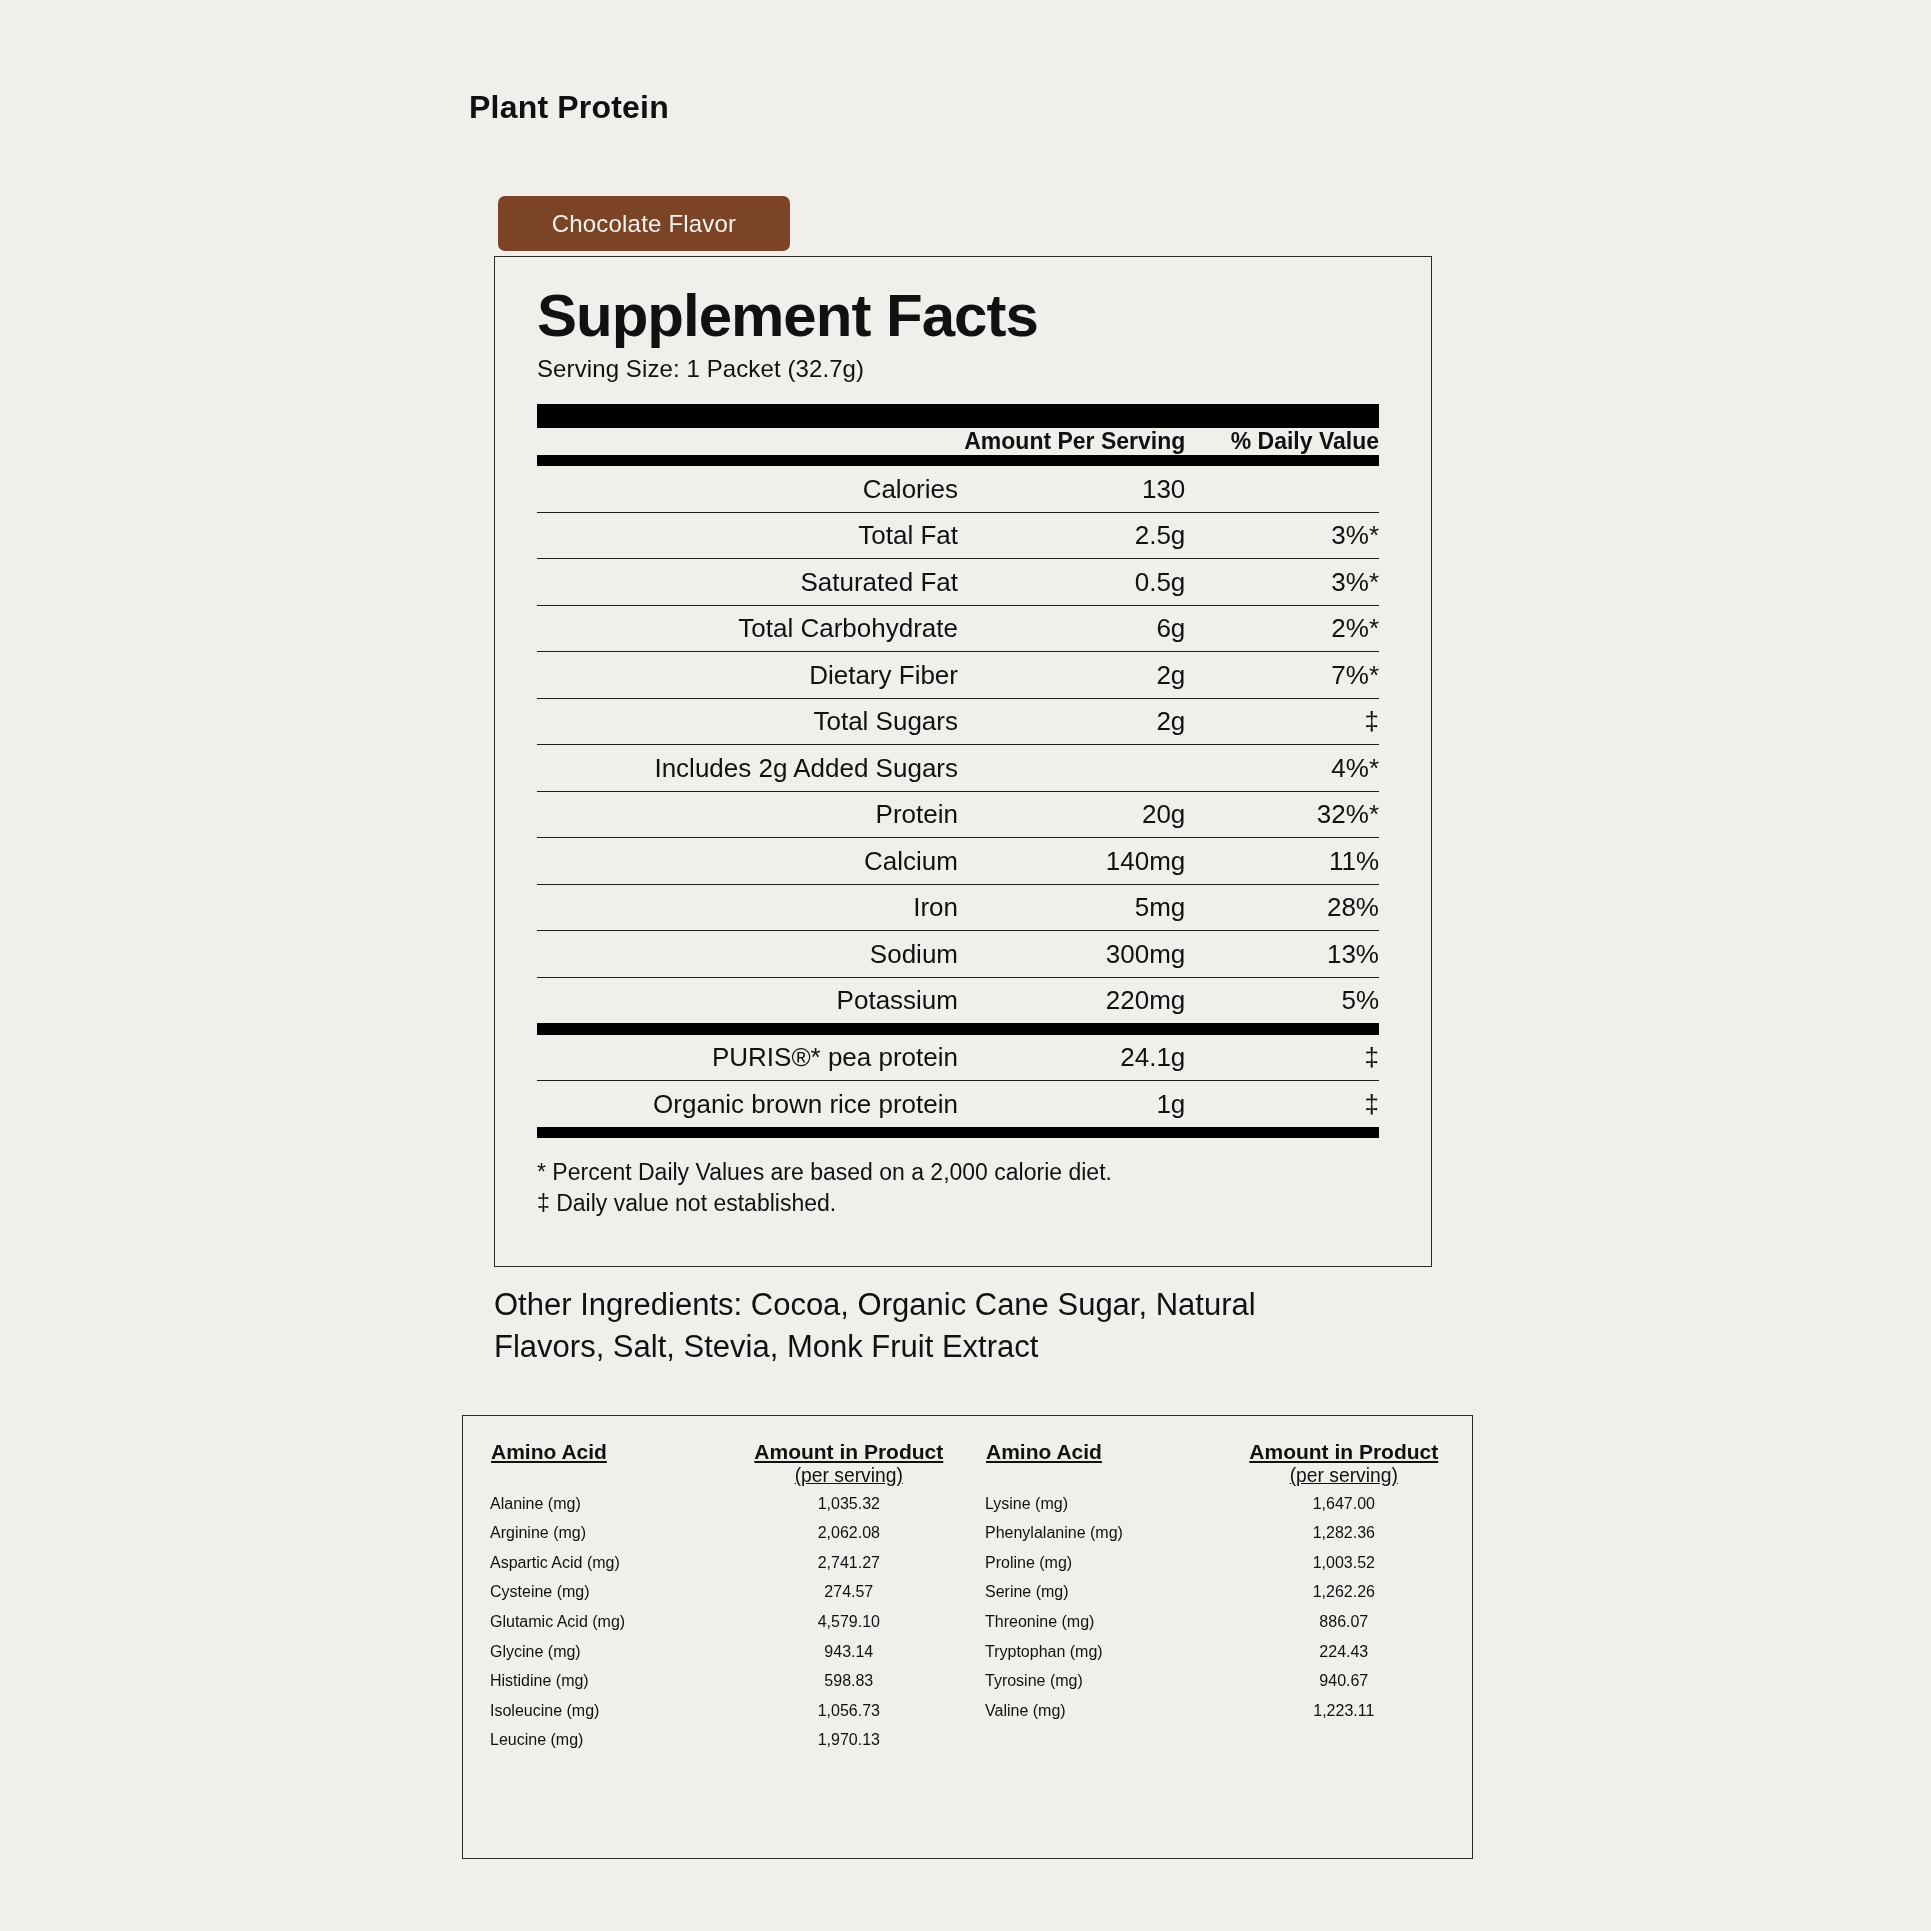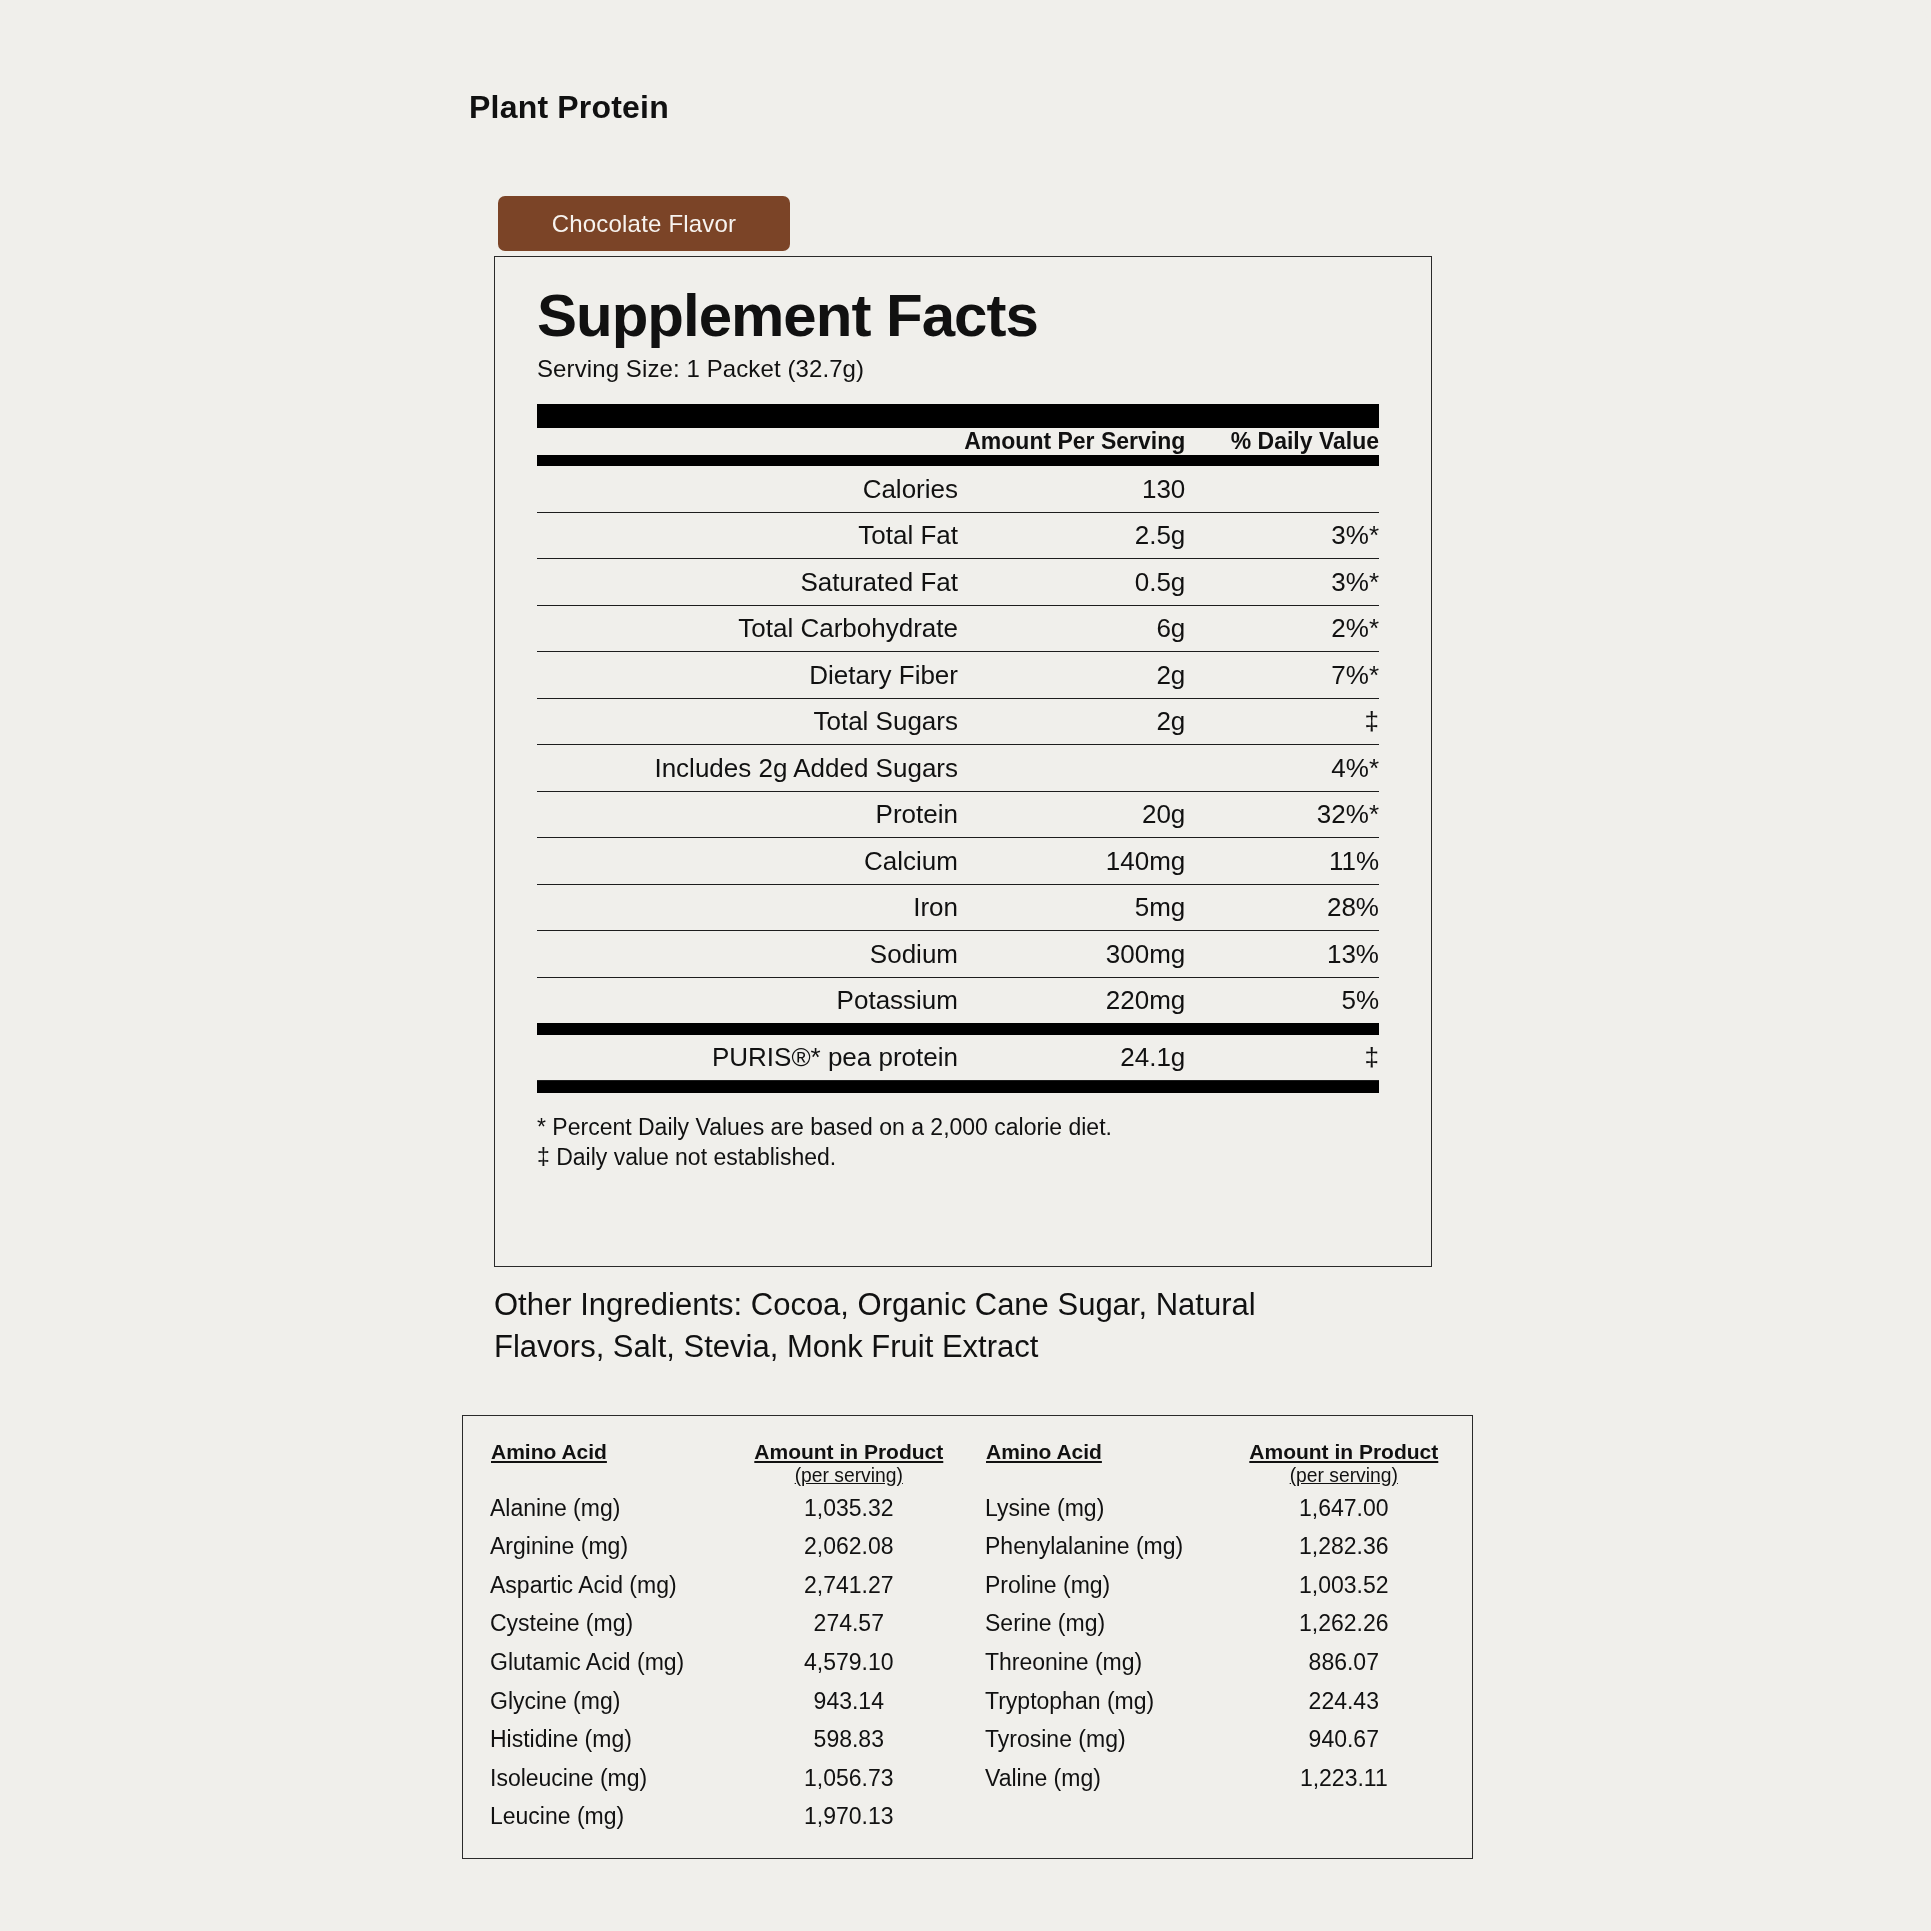--- a/index.html
+++ b/index.html
@@ -186,21 +186,21 @@
   }
   table.amino-table th.a-name { text-align: left; width: 56%; }
   table.amino-table th.a-val  { text-align: center; width: 44%; }
   .subhead {
     display: block;
     font-size: 19.3px;
     font-weight: normal;
     margin-top: 1px;
   }
   table.amino-table td {
-    font-size: 23px;
+    font-size: 16px;
     padding: 5.8px 0 5.8px 0;
   }
   table.amino-table td.a-name { text-align: left; }
   table.amino-table td.a-val  { text-align: center; }
 </style>
 </head>
 <body>
 
 <div class="page">
 
@@ -310,20 +310,25 @@
           <col class="col-name">
             <col class="col-amt">
             <col class="col-dv">
         </colgroup>
         <tbody>
           <tr class="sep">
             <td class="name">PURIS®* pea protein</td>
             <td class="amt">24.1g</td>
             <td class="dv">‡</td>
           </tr>
+          <tr>
+            <td class="name">Organic brown rice protein</td>
+            <td class="amt">1g</td>
+            <td class="dv">‡</td>
+          </tr>
         </tbody>
       </table>
 
       <div class="rule-med"></div>
 
       <div class="footnotes">
         <div>* Percent Daily Values are based on a 2,000 calorie diet.</div>
         <div>‡ Daily value not established.</div>
       </div>
 

